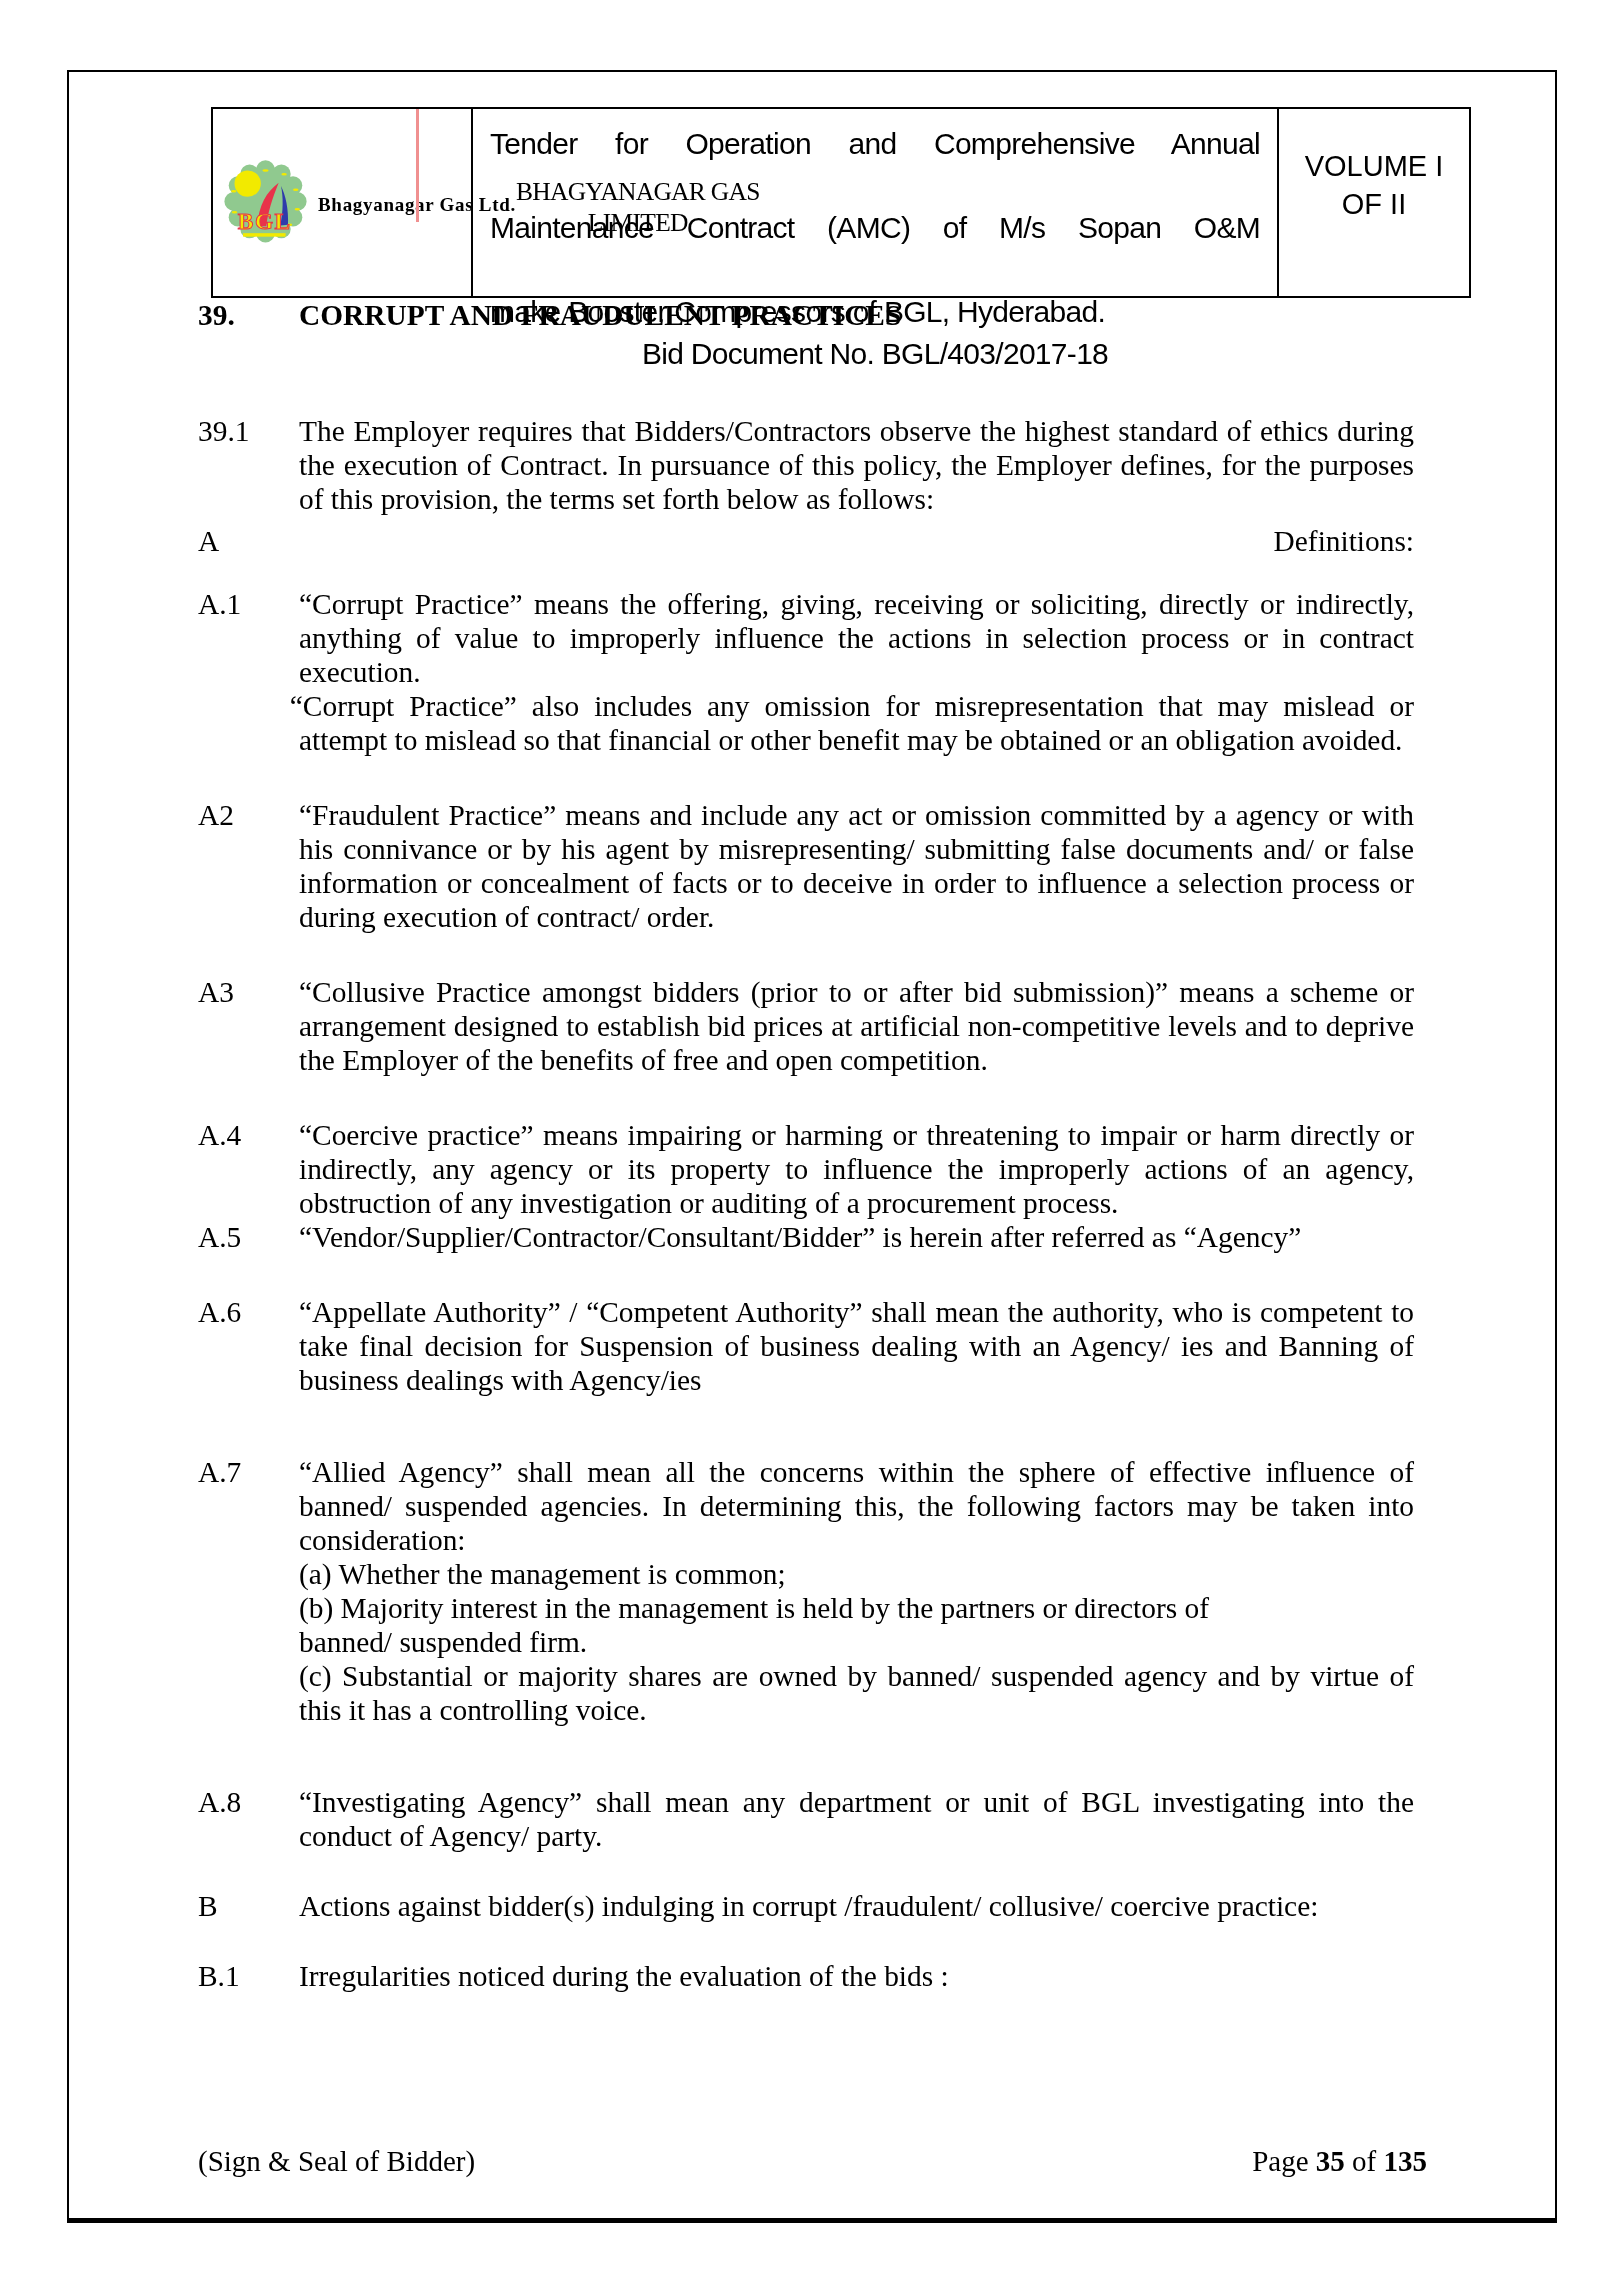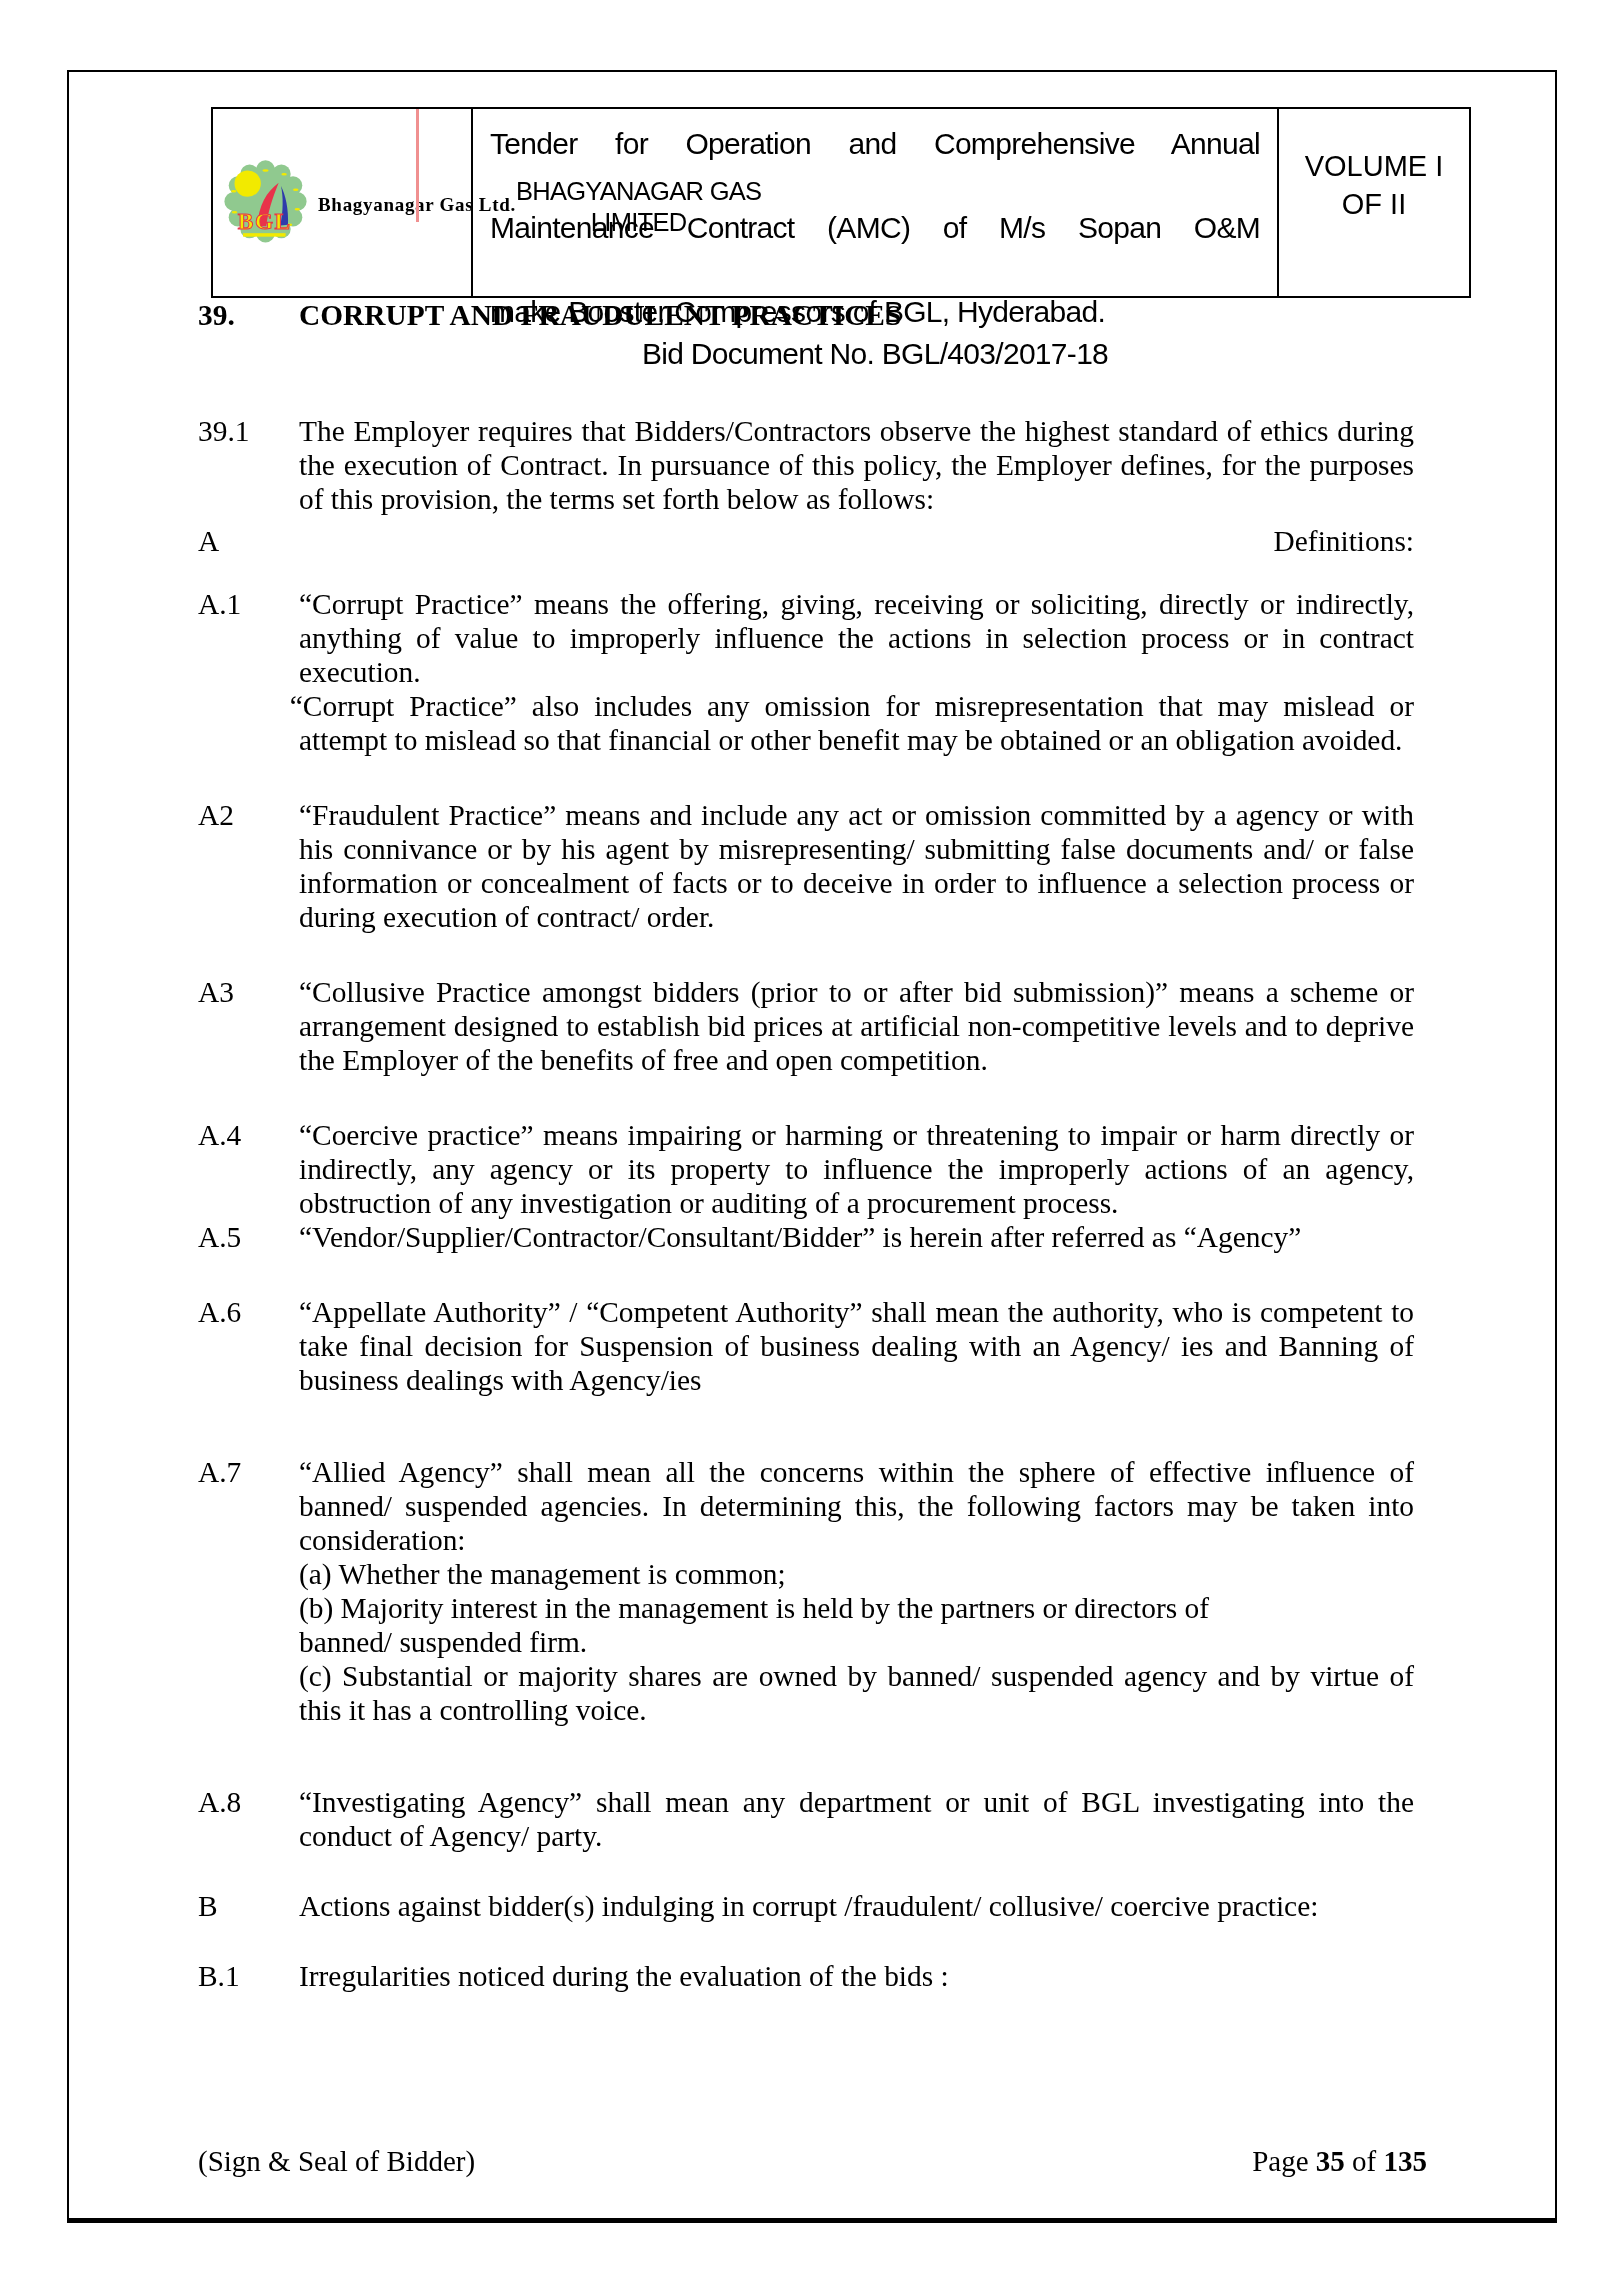--- a/index.html
+++ b/index.html
@@ -27,21 +27,21 @@
   .red-divider{
     position:absolute;right:52px;top:0;width:2.6px;height:113px;
   }
   .emblem-wrap{width:105px;height:93px;flex:none;}
   .logo-caption{
     font-family:"Liberation Serif","DejaVu Serif",serif;font-weight:bold;
     font-size:19px;line-height:21px;letter-spacing:0.7px;white-space:nowrap;
   }
   .company-name{
     font-size:25.5px;line-height:31px;letter-spacing:-0.7px;text-align:center;
-    margin-top:5px;white-space:nowrap;
+    margin-top:5px;white-space:nowrap;font-family:Liberation Serif, serif;
   }
   .title-cell{
     flex:1;box-sizing:border-box;padding:14.4px 17px 0 17px;
   }
   .t-line{
     font-size:30px;line-height:42px;letter-spacing:-0.7px;white-space:nowrap;
   }
   .t-line.stretch{white-space:normal;text-align:justify;}
   .t-line.stretch::after{content:"";display:inline-block;width:100%;height:0;}
   .t-line.center{text-align:center;}

